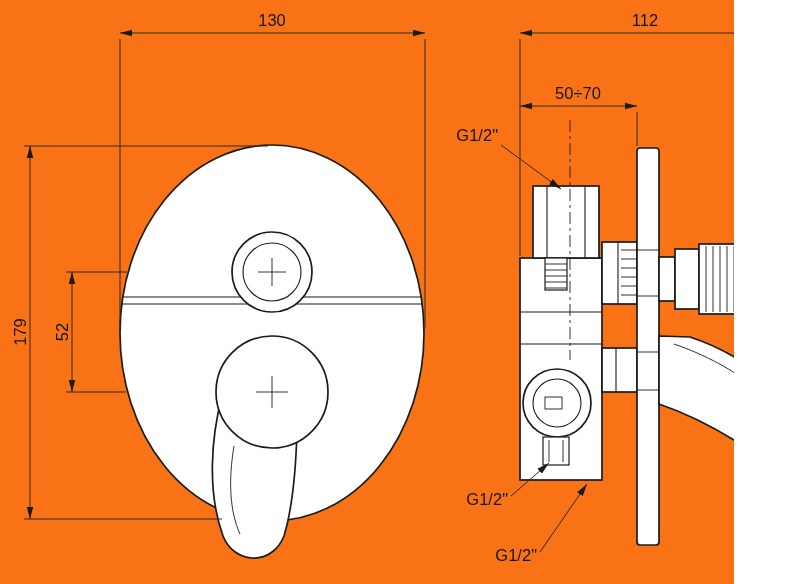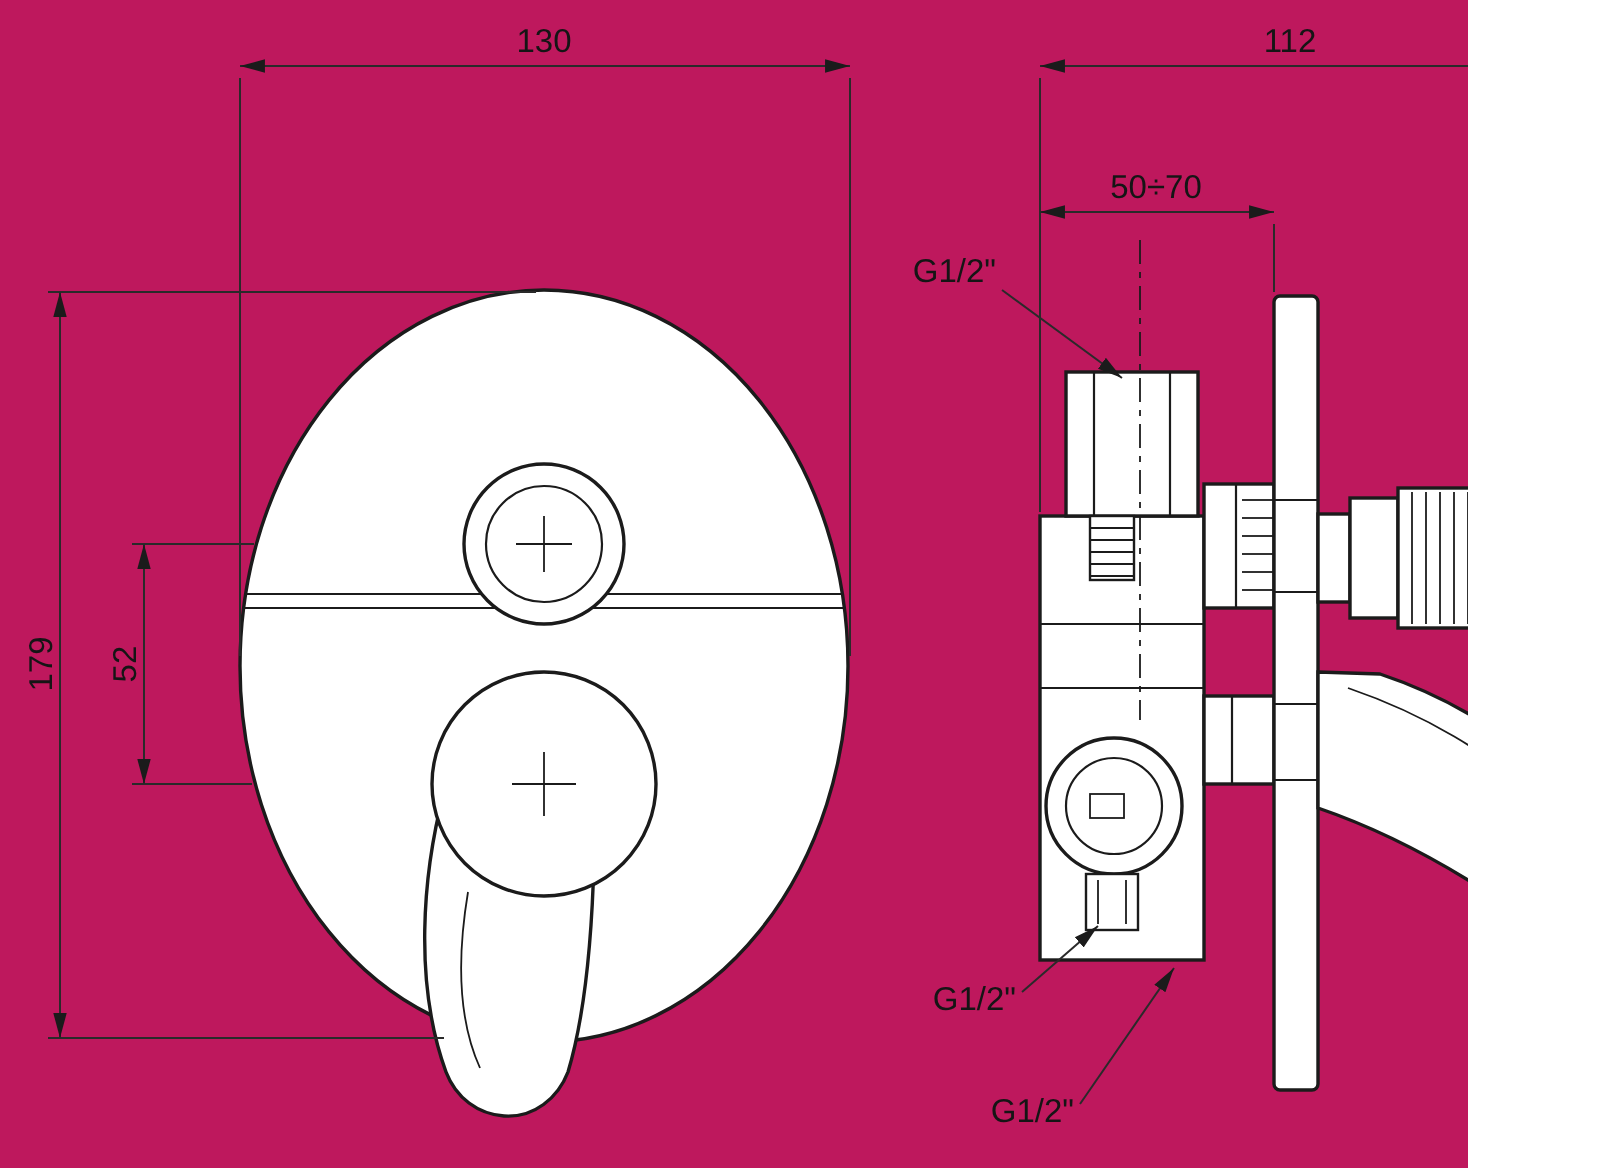--- a/index.html
+++ b/index.html
@@ -1,16 +1,16 @@
 <!DOCTYPE html>
 <html><head>
 <meta charset="utf-8">
 <style>
   html,body{margin:0;padding:0;background:#fff;}
-  .sheet{width:734px;height:584px;background:#be185d;position:relative;overflow:hidden;
+  .sheet{width:734px;height:584px;background:#f97316;position:relative;overflow:hidden;
          font-family:"Liberation Sans","DejaVu Sans",sans-serif;}
   svg{display:block;}
   .dim-text{font-family:"Liberation Sans","DejaVu Sans",sans-serif;font-size:16.5px;fill:#151515;}
   .outline{fill:#ffffff;stroke:#1b1b1b;stroke-width:1.7;}
   .outline-thin{fill:#ffffff;stroke:#1b1b1b;stroke-width:1.2;}
   .detail{fill:none;stroke:#1b1b1b;stroke-width:1.1;}
   .thin{fill:none;stroke:#1b1b1b;stroke-width:0.9;}
   .dim{fill:none;stroke:#2a2a2a;stroke-width:1;}
   .center{fill:none;stroke:#1b1b1b;stroke-width:0.9;stroke-dasharray:12 4 3 4;}
 </style>

